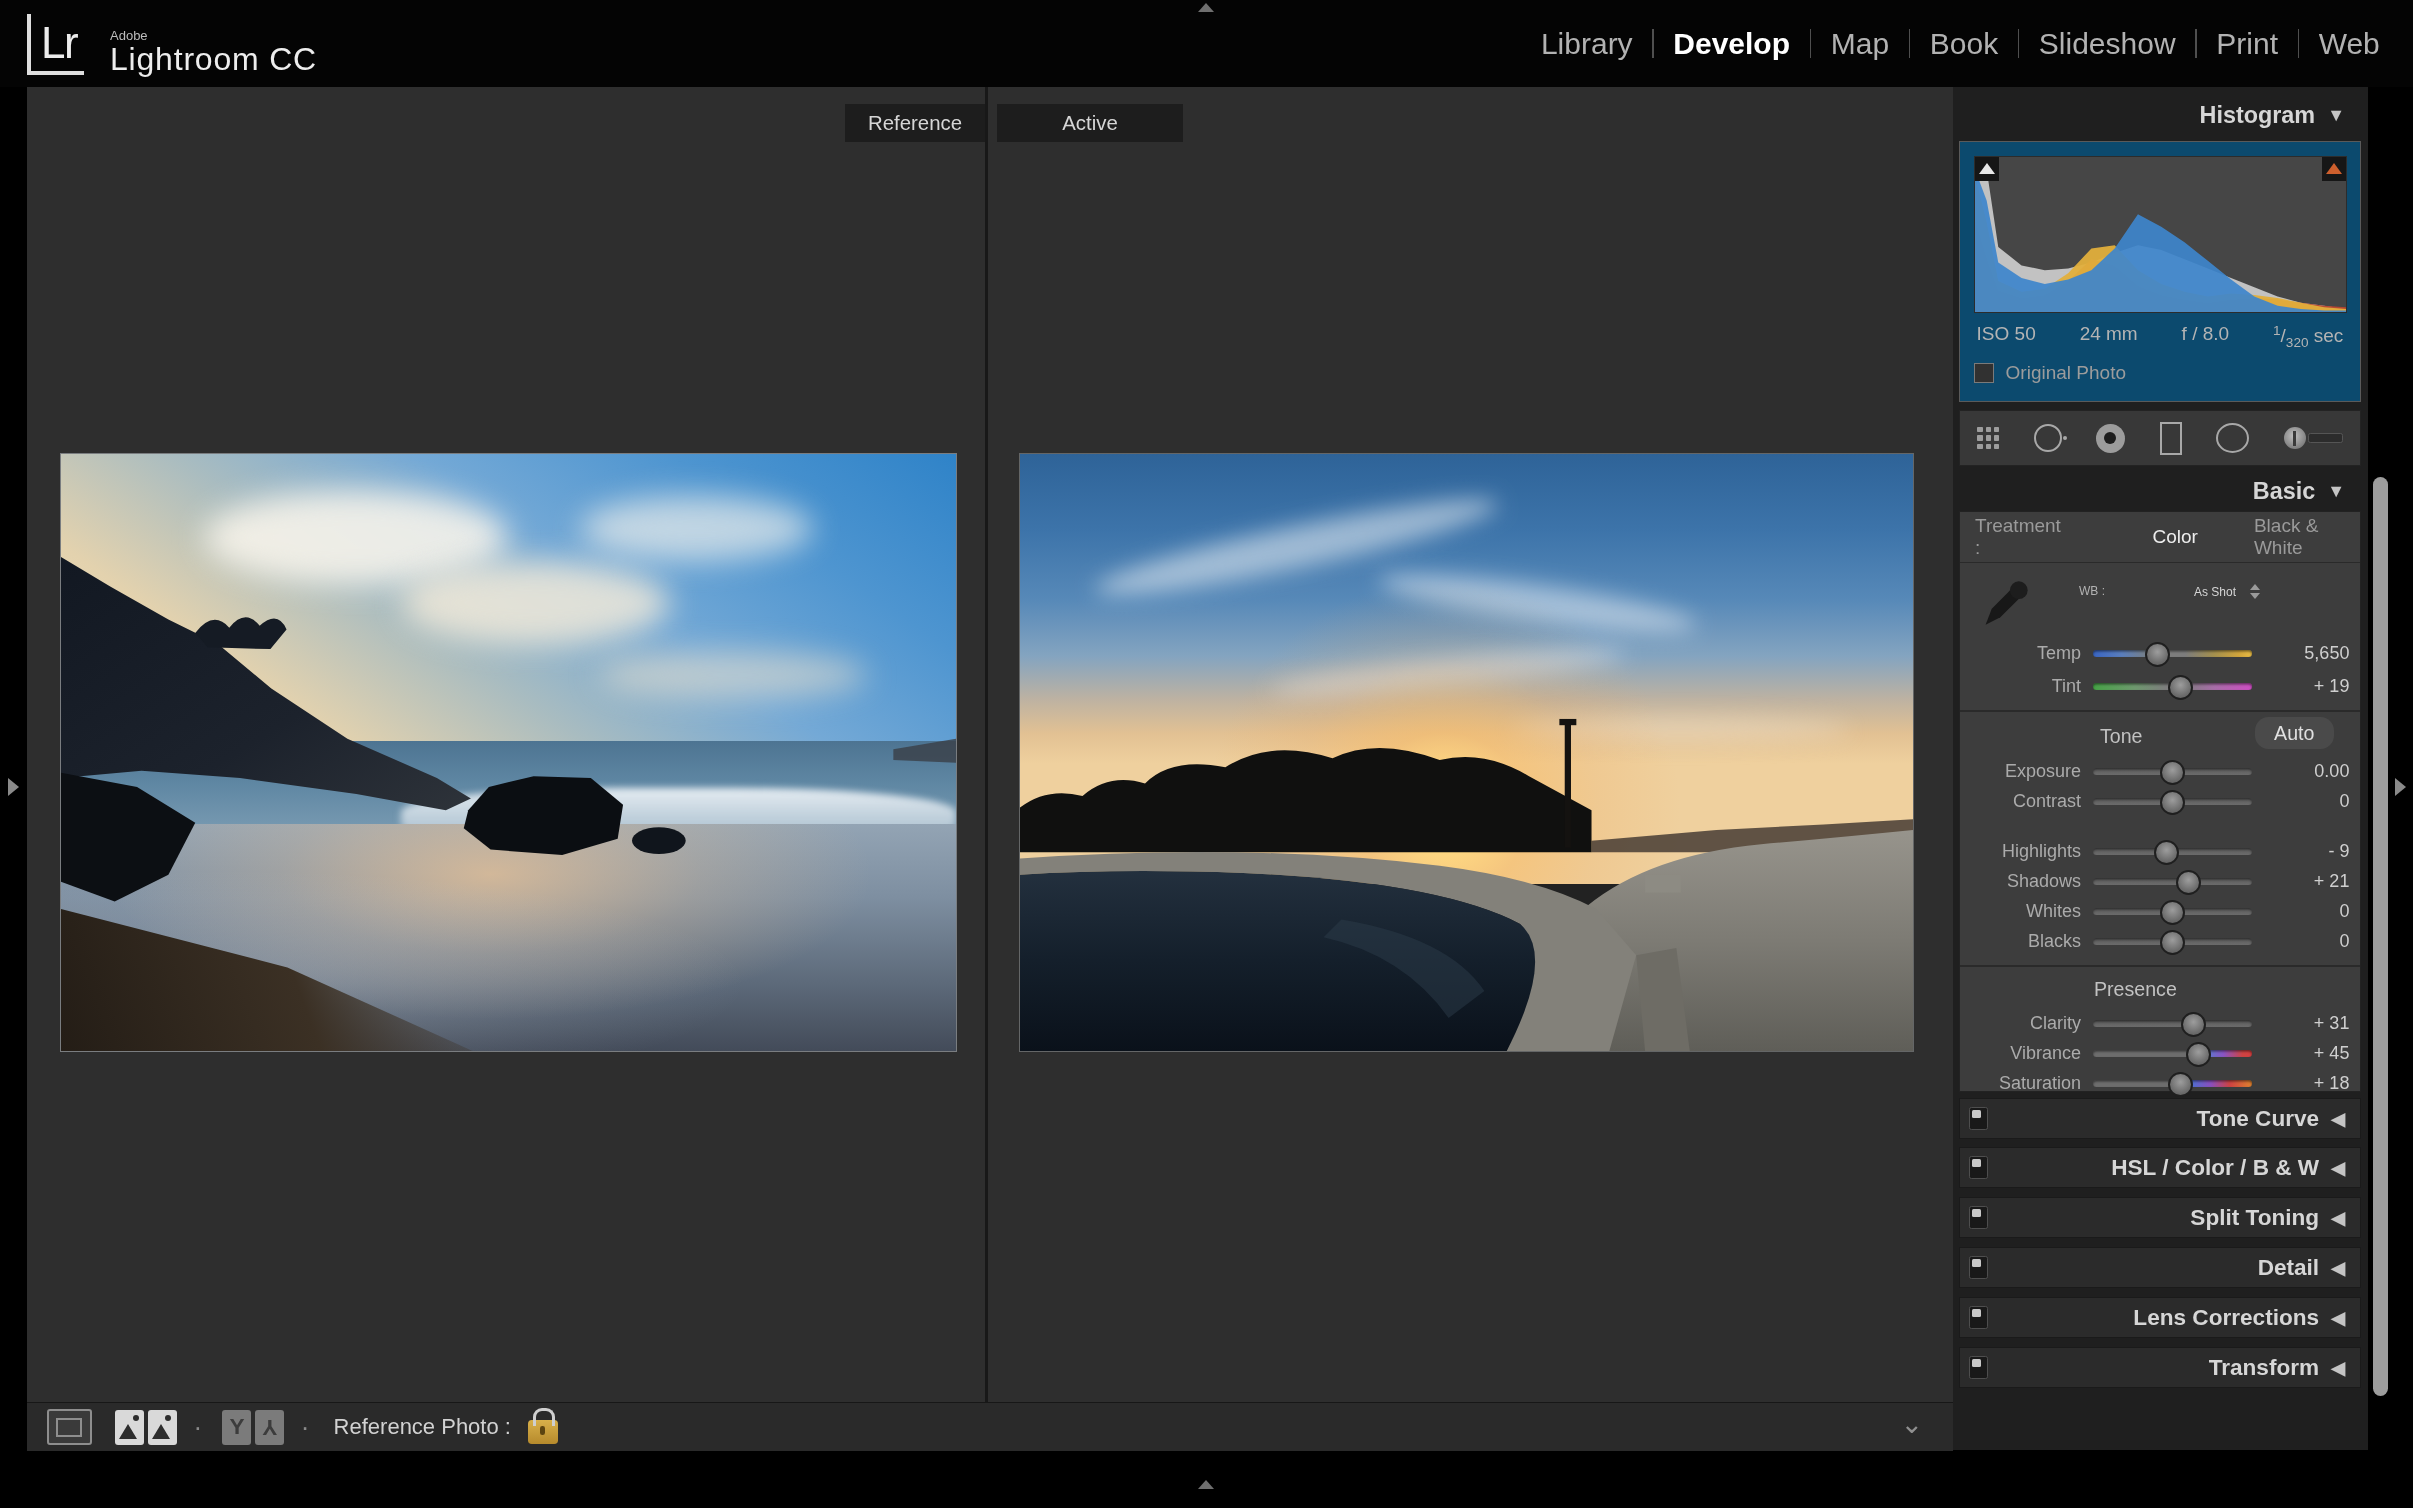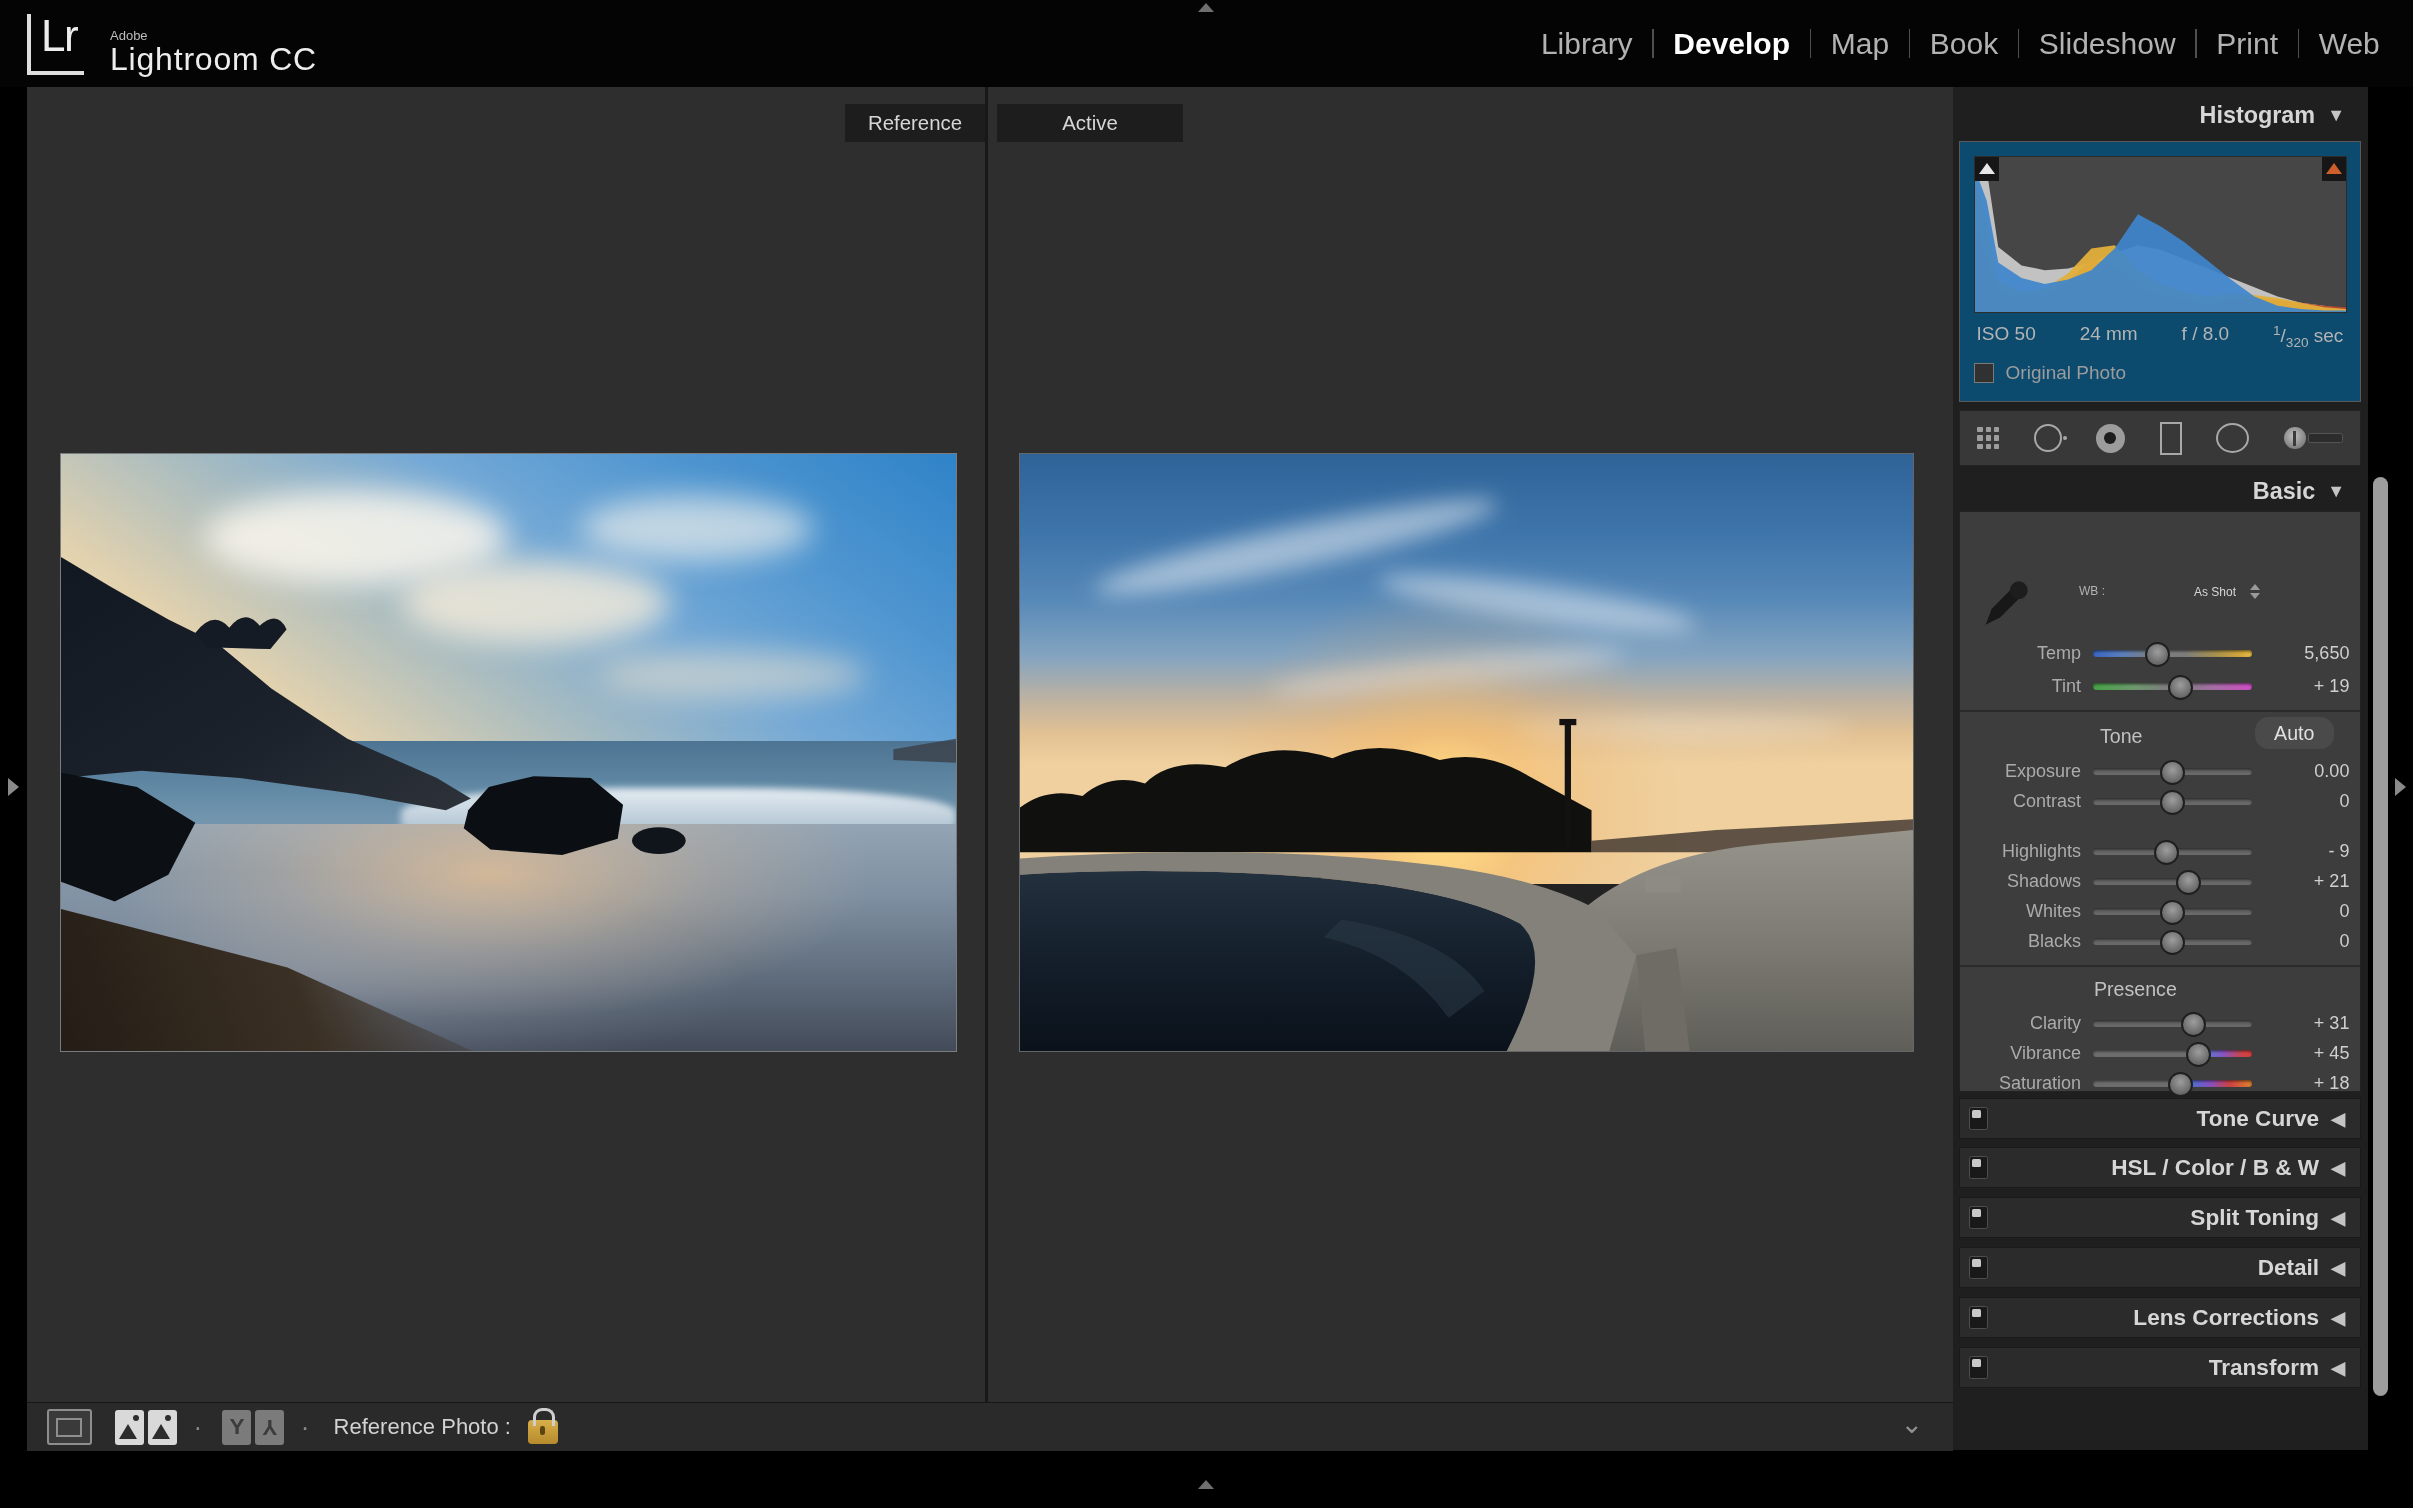--- a/index.html
+++ b/index.html
@@ -3,21 +3,21 @@
 <meta charset="utf-8">
 <style>
   html,body{margin:0;padding:0;background:#000;}
   .screen{position:relative;width:2413px;height:1508px;background:#000;overflow:hidden;
           font-family:"Liberation Sans",sans-serif;color:#c8c8c8;}
 
   
   .topbar{position:absolute;left:0;top:0;width:2413px;height:87px;background:#040404;border-bottom:1.5px solid #1c1c1c;}
   .brand{position:absolute;left:27px;top:13.6px;display:flex;align-items:flex-end;}
   .lr-mark{width:53px;height:57px;border-left:4.5px solid #dedede;border-bottom:4.5px solid #dedede;
-           display:flex;align-items:flex-start;justify-content:center;}
+           display:flex;align-items:flex-end;justify-content:center;}
   .lr-mark span{font-size:44px;color:#ececec;letter-spacing:-1.5px;transform:translate(1.5px,-3px);}
   .brand-text{margin-left:26px;line-height:1;}
   .brand-adobe{font-size:13px;color:#bdbdbd;display:block;margin-bottom:1px;}
   .brand-name{font-size:32px;font-weight:300;color:#ededed;letter-spacing:0.8px;}
   .module-picker{position:absolute;right:13.6px;top:0;height:87px;display:flex;align-items:center;}
   .module{font-size:30px;color:#b2b2b2;padding:0 19.6px;cursor:default;}
   .module.active{color:#ffffff;font-weight:700;}
   .vsep{width:1.5px;height:29px;background:#4f4f4f;}
   .caret-top{position:absolute;left:1198px;top:3px;}
   .tri-up{width:0;height:0;border-left:8.3px solid transparent;border-right:8.3px solid transparent;border-bottom:9px solid #6f6f6f;}
@@ -335,20 +335,25 @@
           <div class="bar"></div>
         </div>
     </div>
 
     <div class="basic-header panel-h">
       <span>Basic</span>
       <span class="disclosure">▼</span>
     </div>
 
     <div class="basic-box">
+      <div class="treat-row">
+        <span class="treat-label">Treatment :</span>
+        <span class="treat-color">Color</span>
+        <span class="treat-bw">Black &amp; White</span>
+      </div>
 
       <svg class="dropper" viewBox="0 0 24 24">
         <path d="M3.5 21 L6 14.5 L15 5.5 L18.5 9 L9.5 18 Z" fill="#181818"></path>
         <circle cx="17" cy="7" r="3.6" fill="#1d1d1d"></circle>
       </svg>
       <span class="wb-label">WB :</span>
       <span class="wb-value">
         <span>As Shot</span>
         <span class="updown">
             <i class="u"></i>

